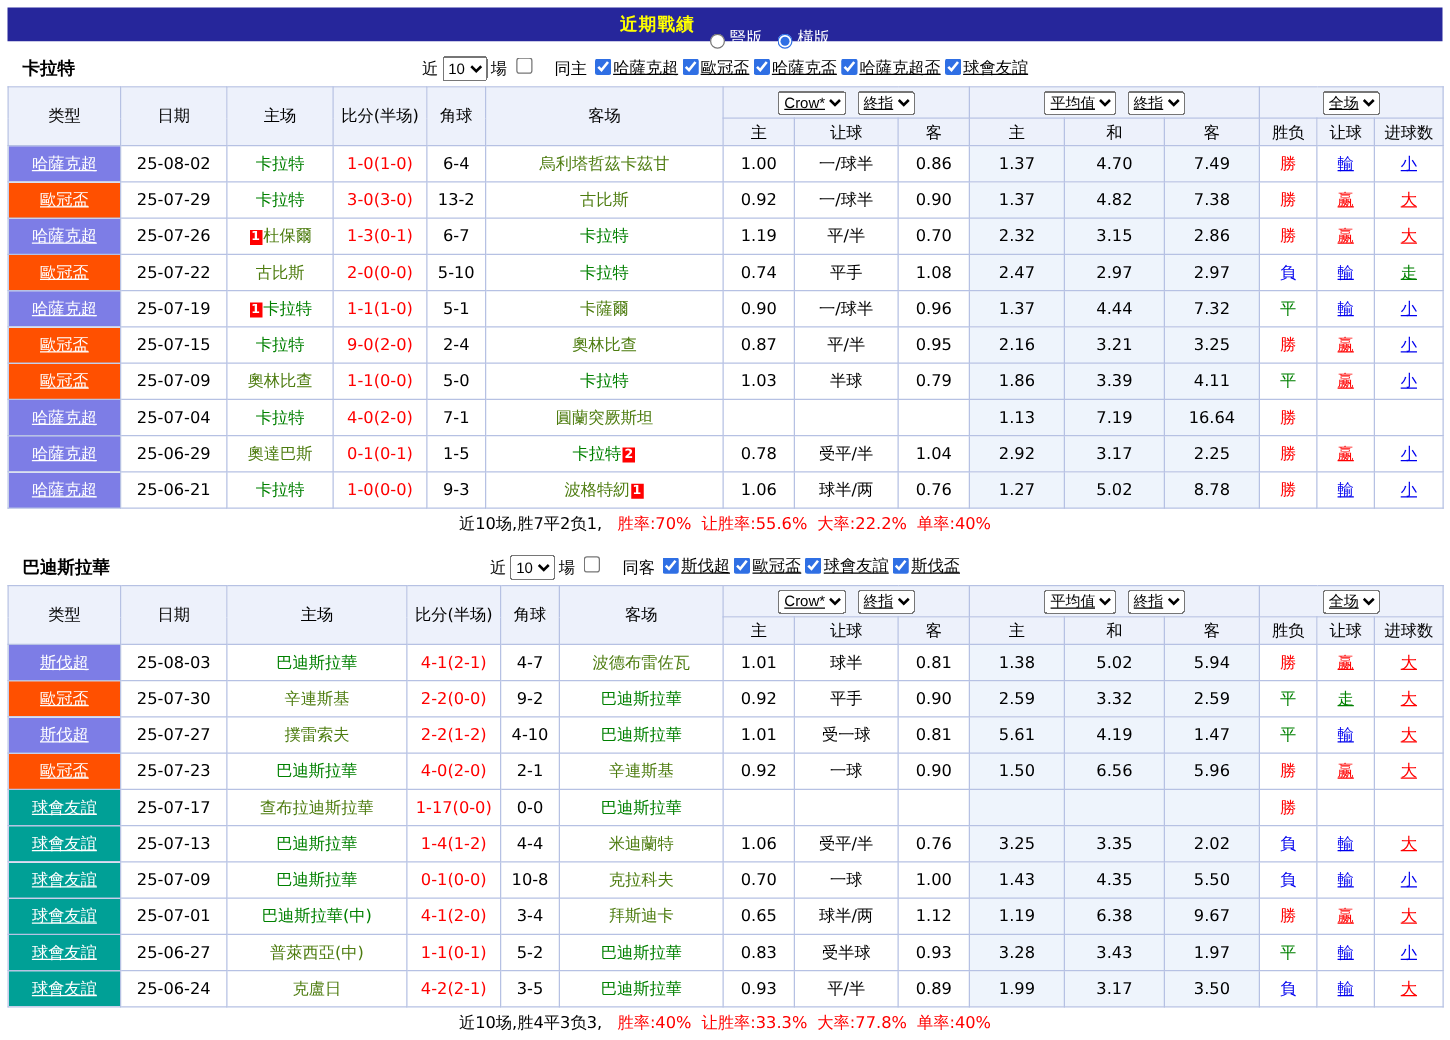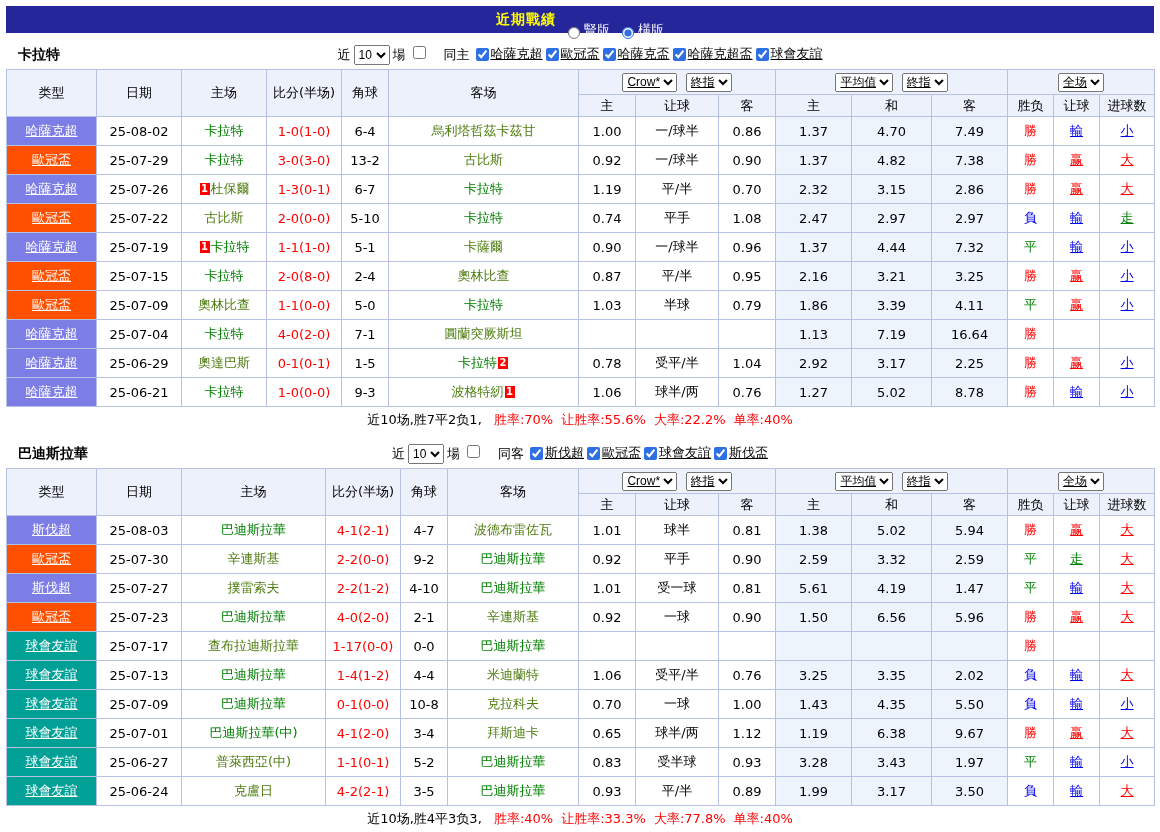--- a/index.html
+++ b/index.html
@@ -228,21 +228,21 @@
             <td class="avg-cell">4.44</td>
             <td class="avg-cell">7.32</td>
             <td class="res-cell"><span class="res" style="color: rgb(0, 128, 0);">平</span></td>
             <td class="res-cell"><span class="res u" style="color: rgb(0, 0, 238);">輸</span></td>
             <td class="res-cell"><span class="res u" style="color: rgb(0, 0, 238);">小</span></td>
           </tr>
           <tr>
             <td class="league-cell" style="background: rgb(255, 80, 0);"><span class="league-text">歐冠盃</span></td>
             <td class="date-cell">25-07-15</td>
             <td class="team-cell"><span class="team focus">卡拉特</span></td>
-            <td class="score-cell">2-0(8-0)</td>
+            <td class="score-cell">9-0(2-0)</td>
             <td class="corner-cell">2-4</td>
             <td class="team-cell"><span class="team">奧林比查</span></td>
             <td class="odds-cell">0.87</td>
             <td class="odds-cell">平/半</td>
             <td class="odds-cell">0.95</td>
             <td class="avg-cell">2.16</td>
             <td class="avg-cell">3.21</td>
             <td class="avg-cell">3.25</td>
             <td class="res-cell"><span class="res" style="color: rgb(255, 0, 0);">勝</span></td>
             <td class="res-cell"><span class="res u" style="color: rgb(255, 0, 0);">赢</span></td>

